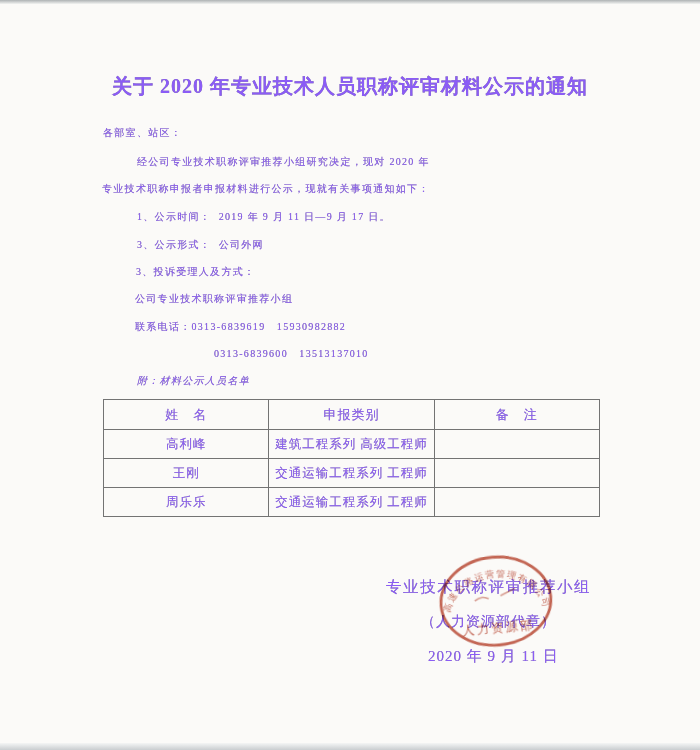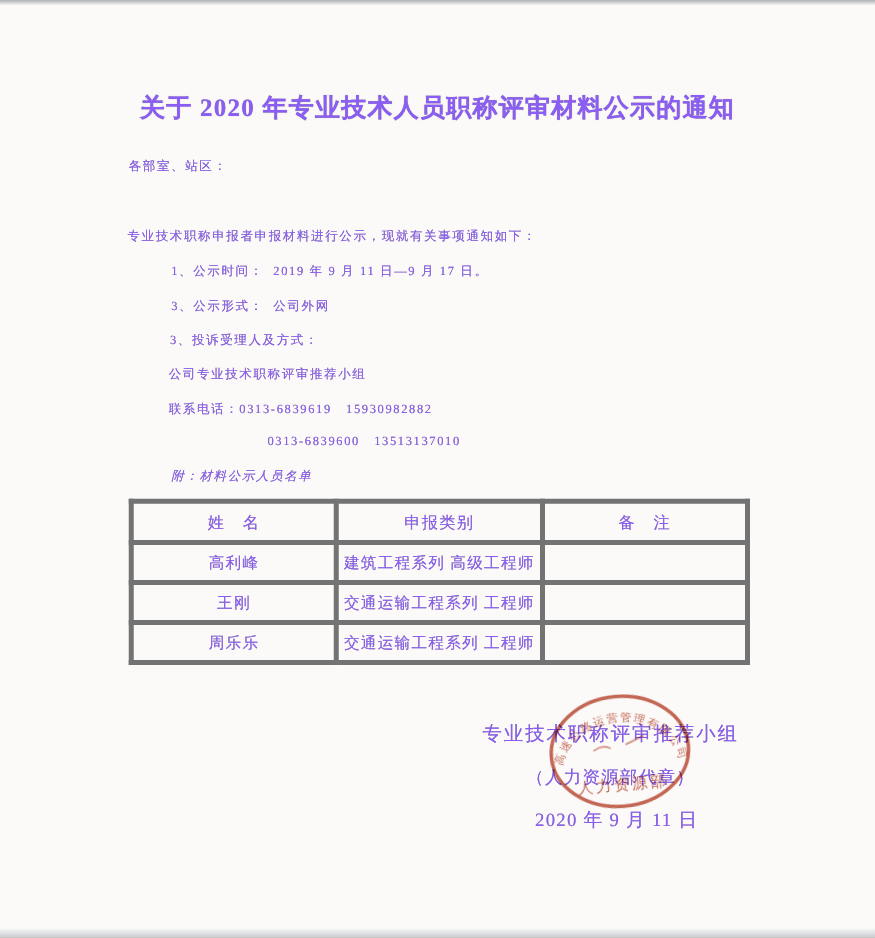--- a/index.html
+++ b/index.html
@@ -30,21 +30,21 @@
   .l5{top:265px;left:136px;}
   .l6{top:292px;left:135px;}
   .l7{top:320px;left:135px;}
   .l8{top:348px;left:214px;}
   .l9{top:374px;left:137px;font-style:italic;}
   table.roster{
     position:absolute;top:399px;left:103px;width:497px;
     border-collapse:collapse;table-layout:fixed;
   }
   table.roster th,table.roster td{
-    border:4px solid #737373;height:28px;padding:0;
+    border:1px solid #737373;height:28px;padding:0;
     text-align:center;vertical-align:middle;
     font-size:12.5px;font-weight:normal;letter-spacing:1px;
     text-shadow:0 0 .5px rgba(40,40,40,.45);
   }
   table.roster th{height:29px;font-size:13px;}
   .sig{position:absolute;margin:0;white-space:pre;
     text-shadow:0 0 .5px rgba(40,40,40,.5);}
   .sig1{top:577px;left:386px;font-size:15.5px;letter-spacing:1.6px;text-align:right;}
   .sig2{top:613px;left:421px;font-size:14px;letter-spacing:1px;}
   .sig3{top:647px;left:428px;font-size:15px;letter-spacing:1px;}
@@ -56,20 +56,21 @@
 </style>
 </head>
 <body>
 
 <div class="page">
   <div class="scan-edge-top"></div>
 
   <h1 class="doc-title">关于 2020 年专业技术人员职称评审材料公示的通知</h1>
 
   <p class="line l0">各部室、站区：</p>
+  <p class="line l1">经公司专业技术职称评审推荐小组研究决定，现对 2020 年</p>
   <p class="line l2">专业技术职称申报者申报材料进行公示，现就有关事项通知如下：</p>
   <p class="line l3">1、公示时间：  2019 年 9 月 11 日—9 月 17 日。</p>
   <p class="line l4">3、公示形式：  公司外网</p>
   <p class="line l5">3、投诉受理人及方式：</p>
   <p class="line l6">公司专业技术职称评审推荐小组</p>
   <p class="line l7">联系电话：0313-6839619   15930982882</p>
   <p class="line l8">0313-6839600   13513137010</p>
   <p class="line l9">附：材料公示人员名单</p>
 
   <table class="roster">

